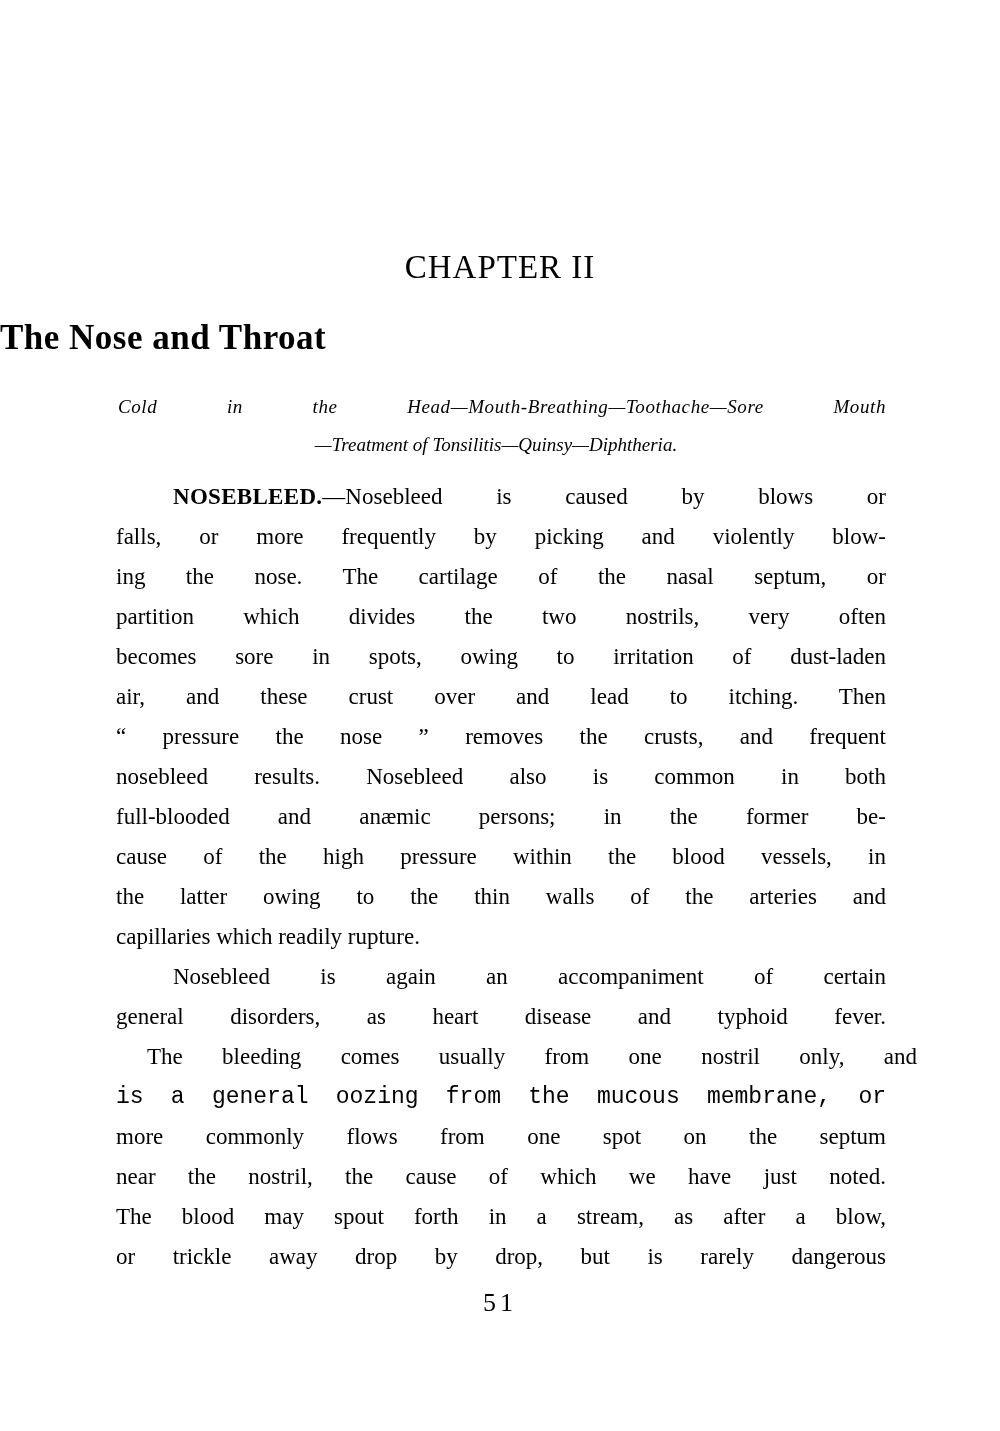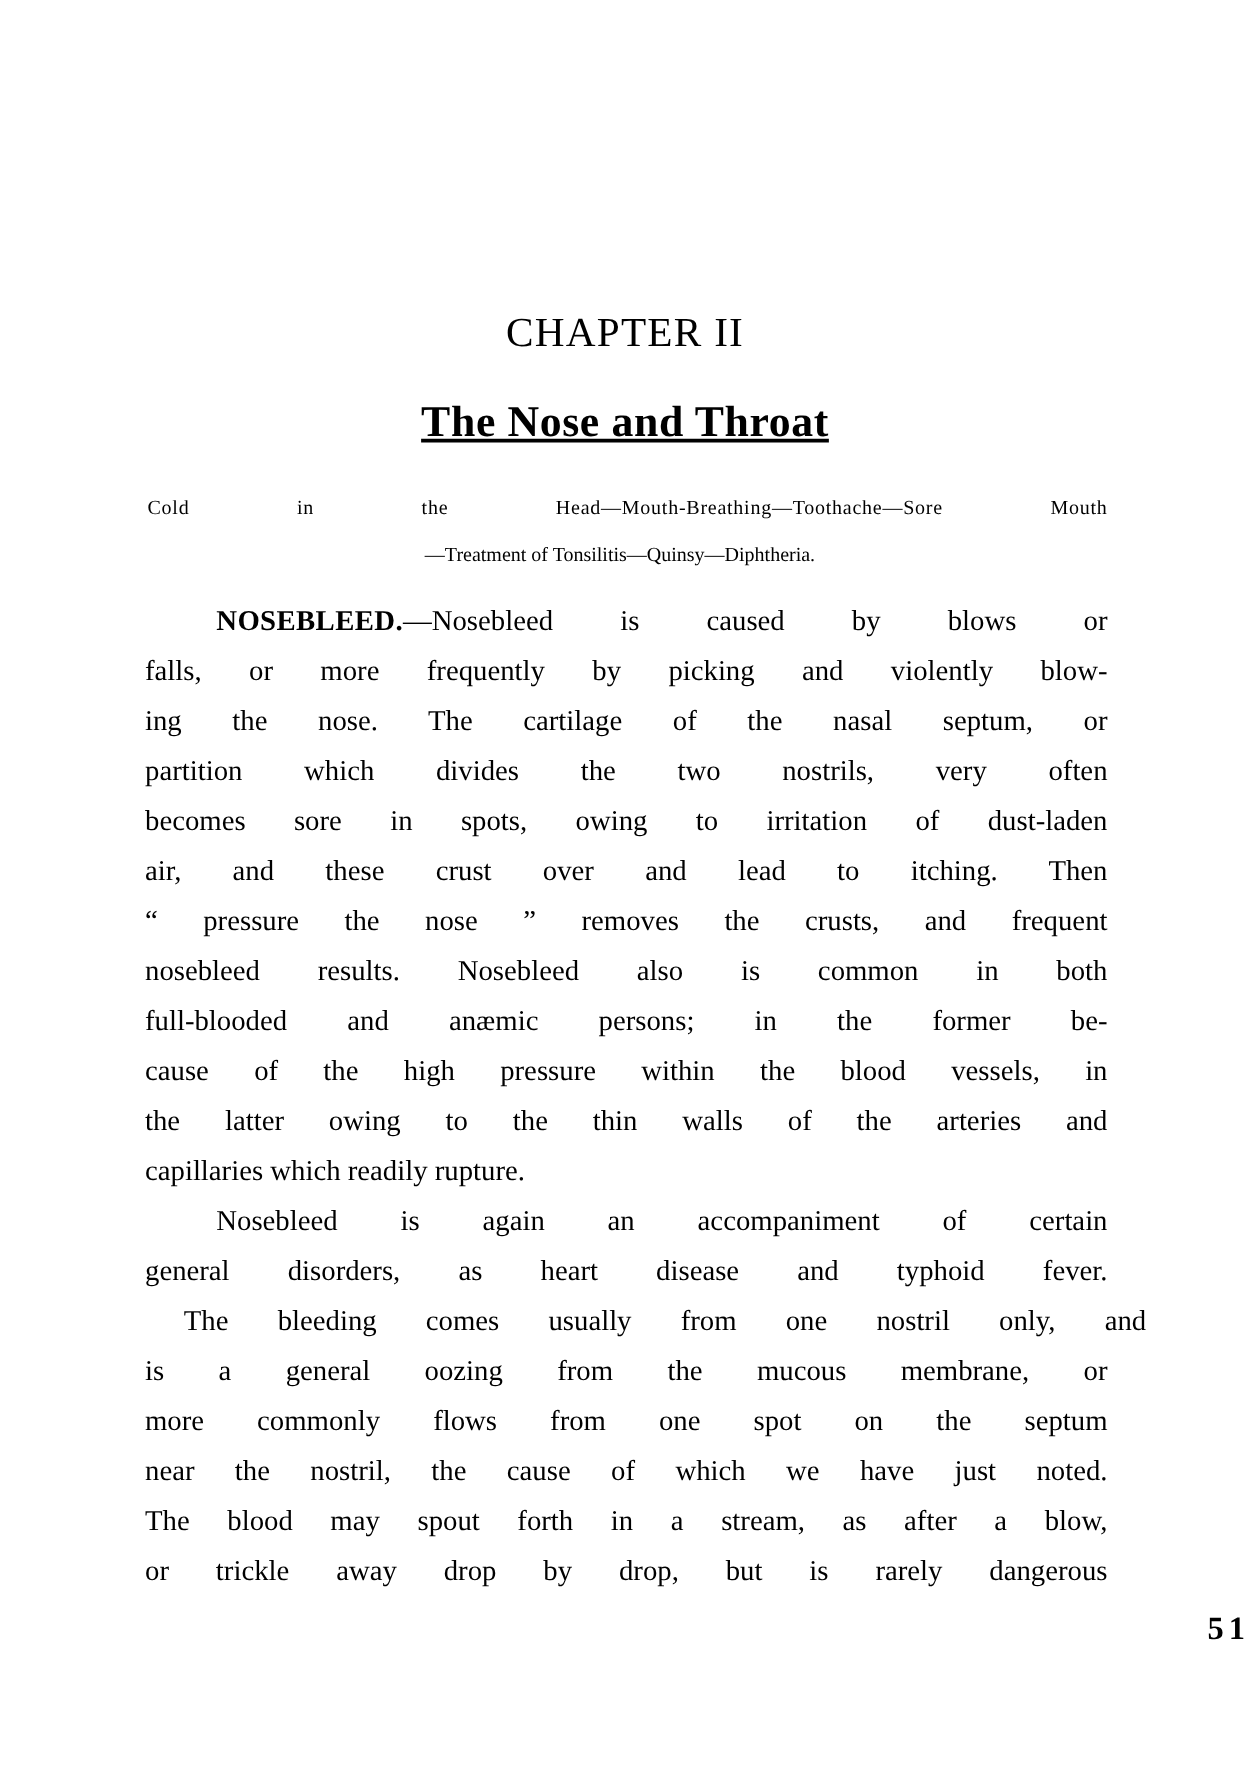--- a/index.html
+++ b/index.html
@@ -30,33 +30,33 @@
       text-align: center;
       font-size: 33px;
       letter-spacing: 1px;
       line-height: 40px;
     }
     .chapter-title {
       position: absolute;
       top: 314px;
       left: 0;
       width: 1000px;
-      text-align: center;
+      text-align: left;
       font-size: 35px;
       font-weight: bold;
       line-height: 42px;
       letter-spacing: 0.5px;
-      text-decoration: underline;
     }
     .synopsis {
       position: absolute;
       top: 385px;
       left: 118px;
       width: 768px;
-      font-size: 16px;
+      font-style: italic;
+      font-size: 19px;
       line-height: 38px;
     }
     .synopsis .syn-line {
       display: block;
       white-space: nowrap;
     }
     .synopsis .syn-line.first {
       text-align: justify;
       text-align-last: justify;
       letter-spacing: 0.6px;
@@ -85,23 +85,23 @@
     }
     .run-in-head {
       font-weight: bold;
       letter-spacing: 0.3px;
     }
     .folio {
       position: absolute;
       top: 1283px;
       left: 0;
       width: 1000px;
-      text-align: right;
+      text-align: center;
       font-size: 26px;
-      font-weight: bold;
+      font-weight: normal;
       letter-spacing: 4px;
       line-height: 34px;
     }
   </style>
 </head>
 <body>
 
 <div class="page">
 
   <div class="chapter-number">CHAPTER II</div>
@@ -125,21 +125,21 @@
     <div class="line" style="top:794px;">full-blooded and anæmic persons; in the former be-</div>
     <div class="line" style="top:834px;">cause of the high pressure within the blood vessels, in</div>
     <div class="line" style="top:874px;">the latter owing to the thin walls of the arteries and</div>
     <div class="line last" style="top:914px;">capillaries which readily rupture.</div>
   </div>
 
   <div>
     <div class="line indent" style="top:954px;">Nosebleed is again an accompaniment of certain</div>
     <div class="line" style="top:994px;">general disorders, as heart disease and typhoid fever.</div>
     <div class="line" style="top:1034px;margin-left:31px;">The bleeding comes usually from one nostril only, and</div>
-    <div class="line" style="top:1074px;">is a general oozing from the mucous membrane, or</div>
+    <div class="line" style="top:1074px;font-family:Liberation Mono, monospace;">is a general oozing from the mucous membrane, or</div>
     <div class="line" style="top:1114px;">more commonly flows from one spot on the septum</div>
     <div class="line" style="top:1154px;">near the nostril, the cause of which we have just noted.</div>
     <div class="line" style="top:1194px;">The blood may spout forth in a stream, as after a blow,</div>
     <div class="line" style="top:1234px;">or trickle away drop by drop, but is rarely dangerous</div>
   </div>
 
   <div class="folio">51</div>
 
 </div>
 

